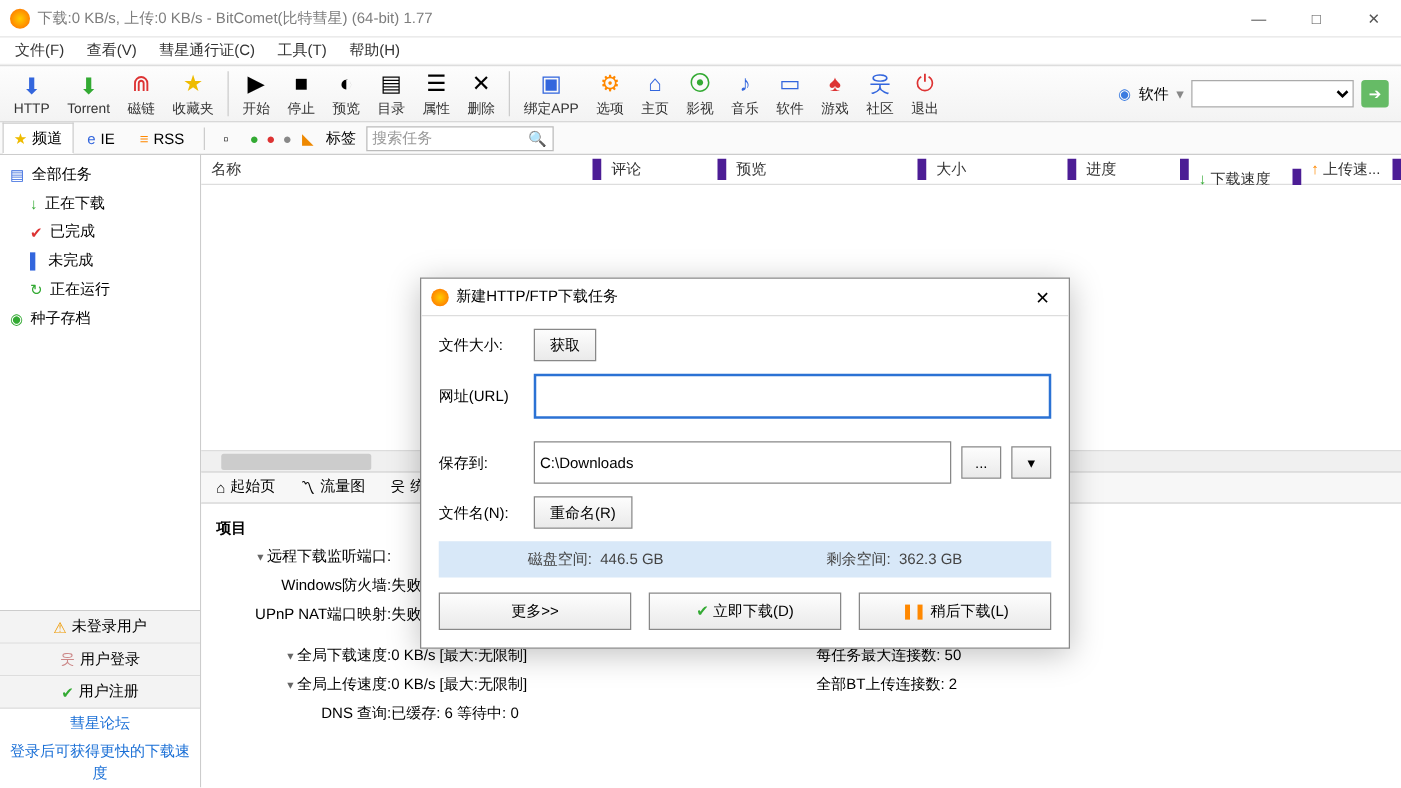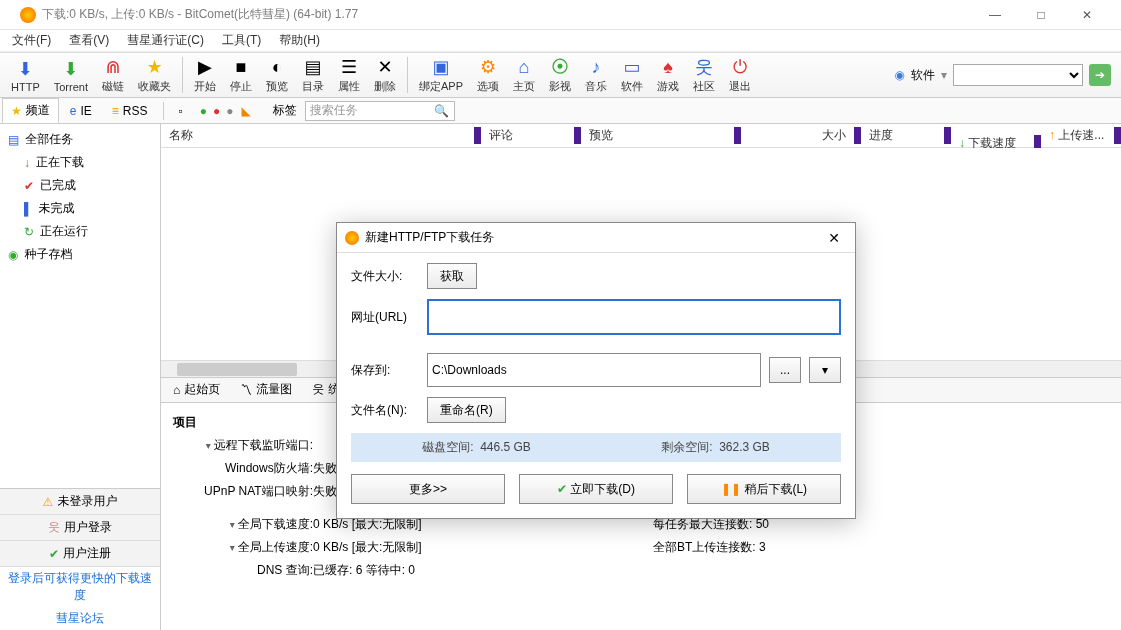--- a/index.html
+++ b/index.html
@@ -1,17 +1,17 @@
 <!DOCTYPE html>
 <html><head>
 <meta charset="utf-8">
 <style>
 * { margin: 0; padding: 0; box-sizing: border-box; font-family: "Microsoft YaHei", "Segoe UI", sans-serif; font-size: 12px; }
 body { background: #fff; width: 1121px; height: 630px; overflow: hidden; position: relative; }
-.titlebar { height: 30px; background: #fff; display: flex; align-items: center; padding: 0 20px; border-bottom: 1px solid #e5e5e5; }
+.titlebar { height: 30px; background: #fff; display: flex; align-items: center; padding: 0 8px; border-bottom: 1px solid #e5e5e5; }
 .titlebar .app-icon { width: 16px; height: 16px; background: radial-gradient(circle, #ffcc00, #ff6600); border-radius: 50%; margin-right: 6px; }
 .titlebar .title { color: #7d7d7d; flex: 1; }
 .winbtns { display: flex; gap: 18px; color: #555; }
 .winbtn { width: 28px; height: 22px; display: flex; align-items: center; justify-content: center; cursor: pointer; }
 .menubar { height: 22px; display: flex; align-items: center; padding: 0 4px; gap: 2px; border-bottom: 1px solid #eee; }
 .menuitem { padding: 2px 8px; color: #333; cursor: pointer; }
 .toolbar { height: 46px; display: flex; align-items: center; padding: 2px 4px; border-top: 1px solid #ddd; border-bottom: 1px solid #ccc; background: linear-gradient(#fdfdfd, #f3f3f3); }
 .toolbar-group { display: flex; align-items: center; height: 100%; }
 .toolbtn { display: flex; flex-direction: column; align-items: center; justify-content: center; padding: 2px 6px; cursor: pointer; border: 1px solid transparent; height: 42px; }
 .toolbtn .ico { width: 22px; height: 22px; display: flex; align-items: center; justify-content: center; font-size: 18px; }
@@ -197,21 +197,21 @@
       </div>
     </div>
   <div style="width:1px;height:18px;background:#ccc;margin:0 4px"></div>
   <div class="tab">
       <span>▫</span>
     </div>
   <span style="color:#3a3;margin-left:6px">●</span>
   <span style="color:#d33;margin-left:4px">●</span>
   <span style="color:#888;margin-left:4px">●</span>
   <span style="margin-left:6px;color:#e80">◣</span>
-  <span style="margin-left:20px">标签</span>
+  <span style="margin-left:8px">标签</span>
   <div class="searchbox">
     <span>搜索任务</span>
   </div>
   <span class="maglass">🔍</span>
 </div>
 
 <div class="body-area">
   <div class="sidebar">
     <div class="tree" id="tree">
         <div class="tree-item" style="padding-left: 6px;">
@@ -245,30 +245,30 @@
           <span>未登录用户</span>
         </div>
       <div class="sb-row">
           <span style="color:#c88">웃</span>
           <span>用户登录</span>
         </div>
       <div class="sb-row">
           <span class="ico-green">✔</span>
           <span>用户注册</span>
         </div>
+      <div class="sb-link">彗星论坛</div>
       <div class="sb-link">登录后可获得更快的下载速度</div>
-      <div class="sb-link">彗星论坛</div>
     </div>
   </div>
   <div class="main">
     <div class="listhdr" id="listhdr">
         <div class="col" style="width: 320px;">名称</div>
         <div class="col" style="width: 100px;">评论</div>
         <div class="col" style="width: 160px;">预览</div>
-        <div class="col" style="width: 120px; text-align: right;">大小</div>
+        <div class="col" style="width: 120px; text-align: left;">大小</div>
         <div class="col" style="width: 90px;">进度</div>
         <div class="col" style="width: 90px; margin-top: 16px;"><span class="ico-green">↓</span> 下载速度</div>
         <div class="col" style="width: 80px;"><span class="ico-orange">↑</span> 上传速...</div>
       </div>
     <div class="listbody"></div>
     <div class="scrollx">
         <div class="thumb"></div>
       </div>
     <div class="bottom-tabs" id="btabs">
         <div class="btab">
@@ -301,21 +301,21 @@
         </div>
       <div style="height:10px"></div>
       <div class="detail-row section">
           <span class="k">全局下载速度:</span>
           <span class="v1">0 KB/s [最大:无限制]</span>
           <span>每任务最大连接数: 50</span>
         </div>
       <div class="detail-row section">
           <span class="k">全局上传速度:</span>
           <span class="v1">0 KB/s [最大:无限制]</span>
-          <span>全部BT上传连接数: 3</span>
+          <span>全部BT上传连接数: 2</span>
         </div>
       <div class="detail-row">
           <span class="k">DNS 查询:</span>
           <span class="v1">已缓存:  6   等待中:   0</span>
         </div>
     </div>
   </div>
 </div>
 
 <div class="dialog">

